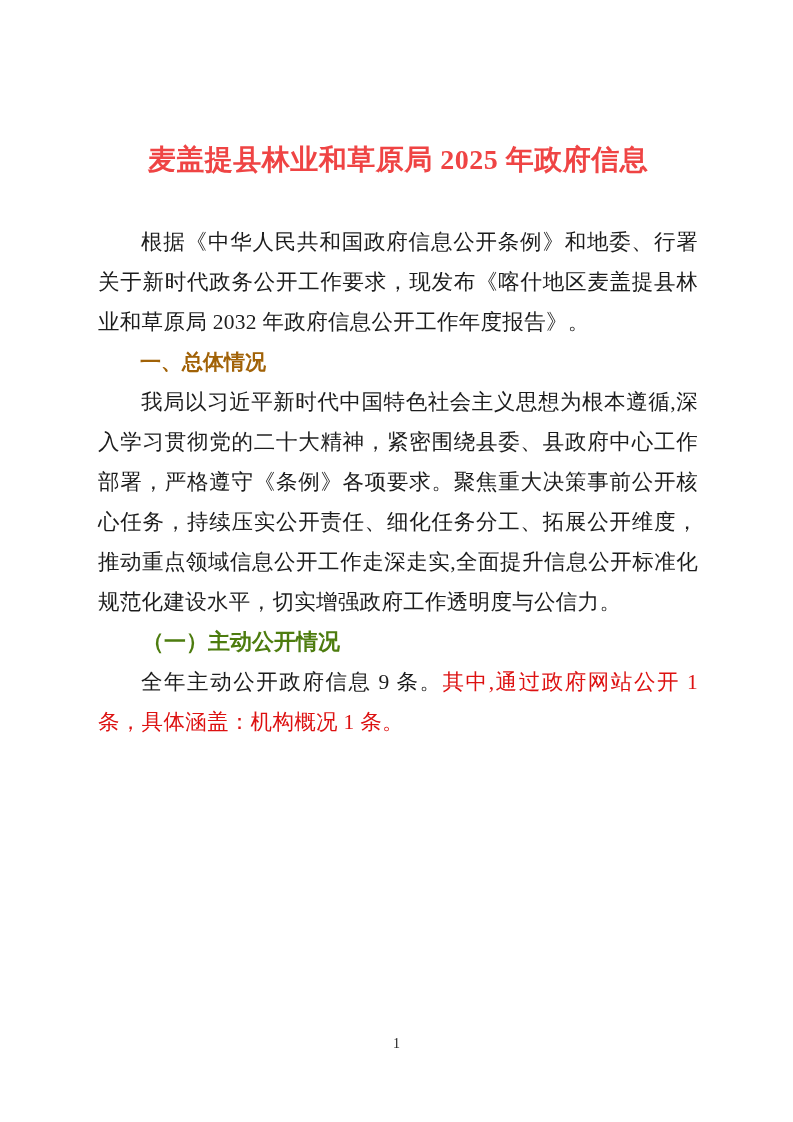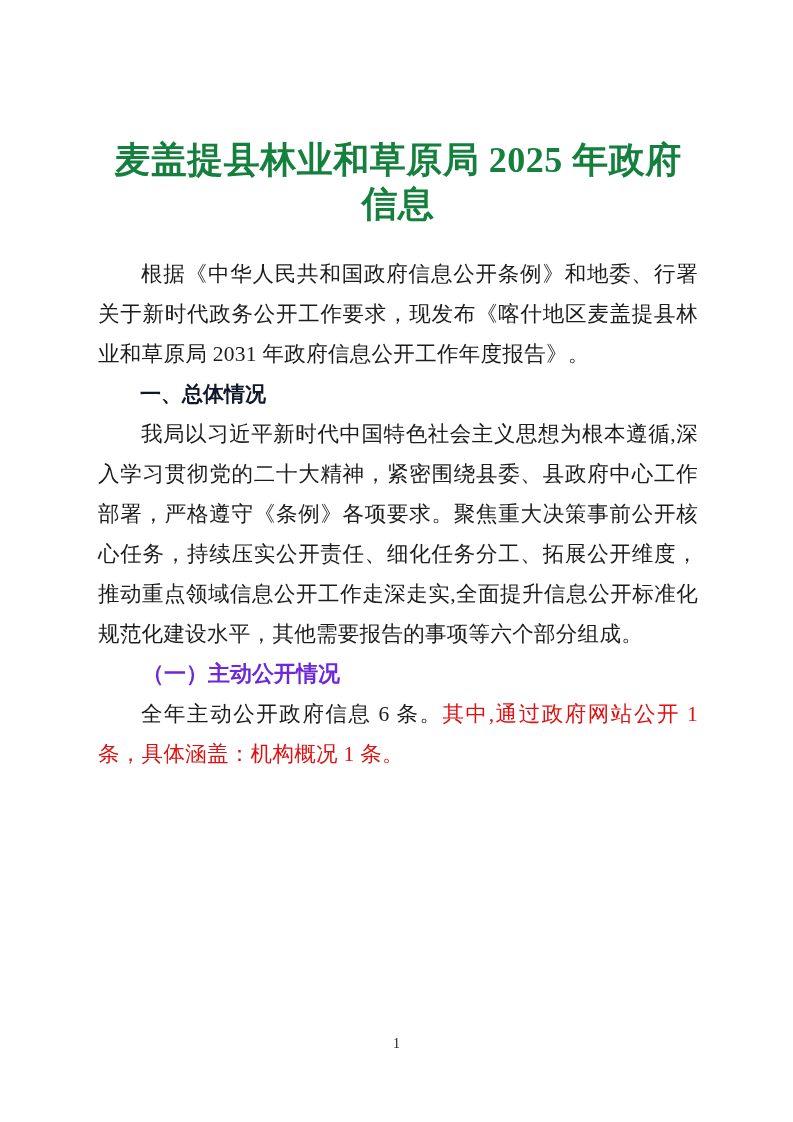--- a/index.html
+++ b/index.html
@@ -15,48 +15,48 @@
   }
   .content {
     position: absolute;
     left: 98px;
     top: 138px;
     width: 600px;
   }
   .doc-title {
     text-align: center;
     font-weight: bold;
-    font-size: 36px;
+    font-size: 28px;
     line-height: 44px;
-    color: #15803d;
-    margin-bottom: 28px;
+    color: #ef4444;
+    margin-bottom: 40px;
     letter-spacing: 0.5px;
   }
   .para {
     font-size: 21.5px;
     line-height: 40px;
     text-align: justify;
     text-indent: 2em;
     letter-spacing: 0.3px;
     color: #1c1c1c;
   }
   .heading-1 {
     font-family: "Liberation Sans", "DejaVu Sans", sans-serif;
     font-weight: 700;
     font-size: 21px;
     line-height: 40px;
     text-indent: 2em;
-    color: #0f172a;
+    color: #a16207;
   }
   .heading-2 {
     font-weight: 700;
     font-size: 22px;
     line-height: 40px;
     text-indent: 2em;
-    color: #6d28d9;
+    color: #4d7c0f;
   }
   .page-footer {
     position: absolute;
     left: 0;
     right: 0;
     top: 1036px;
     text-align: center;
     font-size: 14px;
     color: #1c1c1c;
     font-family: "Liberation Serif", "DejaVu Serif", serif;
@@ -65,27 +65,27 @@
 </head>
 <body>
 
 <div class="page">
   <div class="content">
 
     <div class="doc-title">
       <div>麦盖提县林业和草原局 2025 年政府信息</div>
     </div>
 
-    <p class="para">根据《中华人民共和国政府信息公开条例》和地委、行署关于新时代政务公开工作要求，现发布《喀什地区麦盖提县林业和草原局 2031 年政府信息公开工作年度报告》。</p>
+    <p class="para">根据《中华人民共和国政府信息公开条例》和地委、行署关于新时代政务公开工作要求，现发布《喀什地区麦盖提县林业和草原局 2032 年政府信息公开工作年度报告》。</p>
 
 
     <h2 class="heading-1">一、总体情况</h2>
 
-    <p class="para">我局以习近平新时代中国特色社会主义思想为根本遵循,深入学习贯彻党的二十大精神，紧密围绕县委、县政府中心工作部署，严格遵守《条例》各项要求。聚焦重大决策事前公开核心任务，持续压实公开责任、细化任务分工、拓展公开维度，推动重点领域信息公开工作走深走实,全面提升信息公开标准化规范化建设水平，其他需要报告的事项等六个部分组成。</p>
+    <p class="para">我局以习近平新时代中国特色社会主义思想为根本遵循,深入学习贯彻党的二十大精神，紧密围绕县委、县政府中心工作部署，严格遵守《条例》各项要求。聚焦重大决策事前公开核心任务，持续压实公开责任、细化任务分工、拓展公开维度，推动重点领域信息公开工作走深走实,全面提升信息公开标准化规范化建设水平，切实增强政府工作透明度与公信力。</p>
 
     <h3 class="heading-2">（一）主动公开情况</h3>
 
-    <p class="para"><span>全年主动公开政府信息 6 条。</span><span style="color: rgb(221, 17, 17);">其中,通过政府网站公开 1 条，具体涵盖：机构概况 1 条。</span></p>
+    <p class="para"><span>全年主动公开政府信息 9 条。</span><span style="color: rgb(221, 17, 17);">其中,通过政府网站公开 1 条，具体涵盖：机构概况 1 条。</span></p>
 
   </div>
 
   <div class="page-footer">1</div>
 </div>
 
 </body></html>

